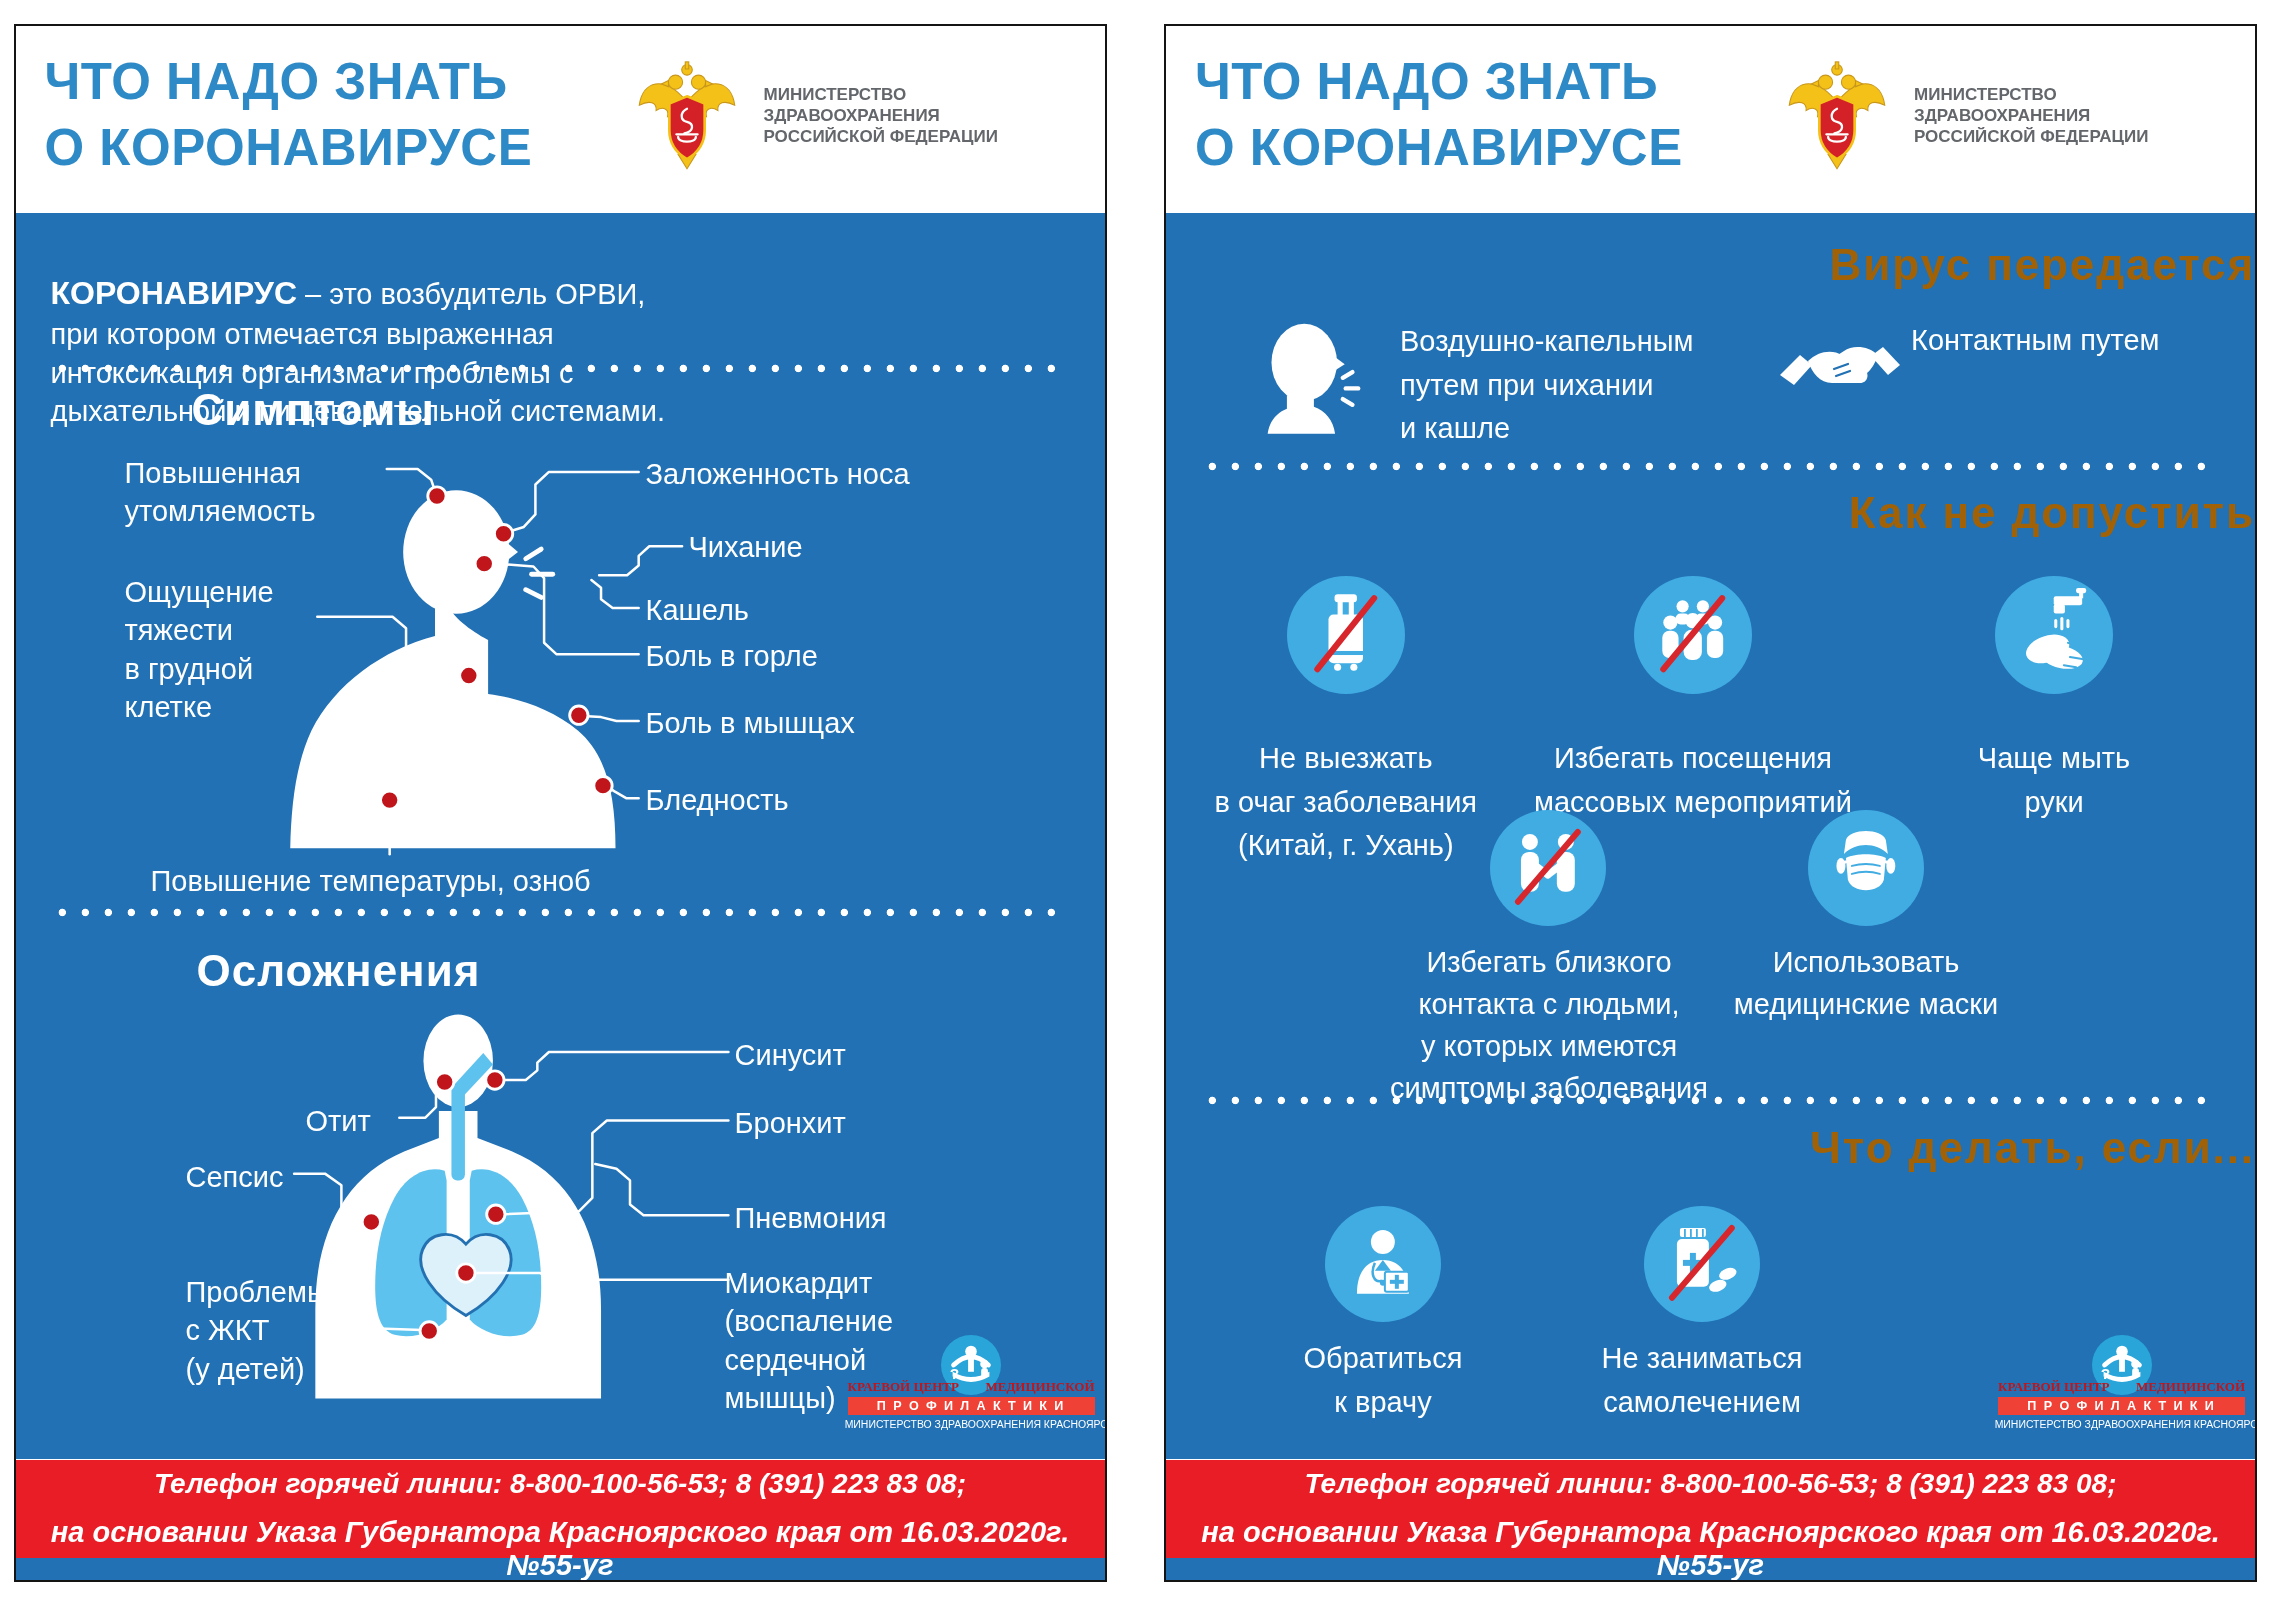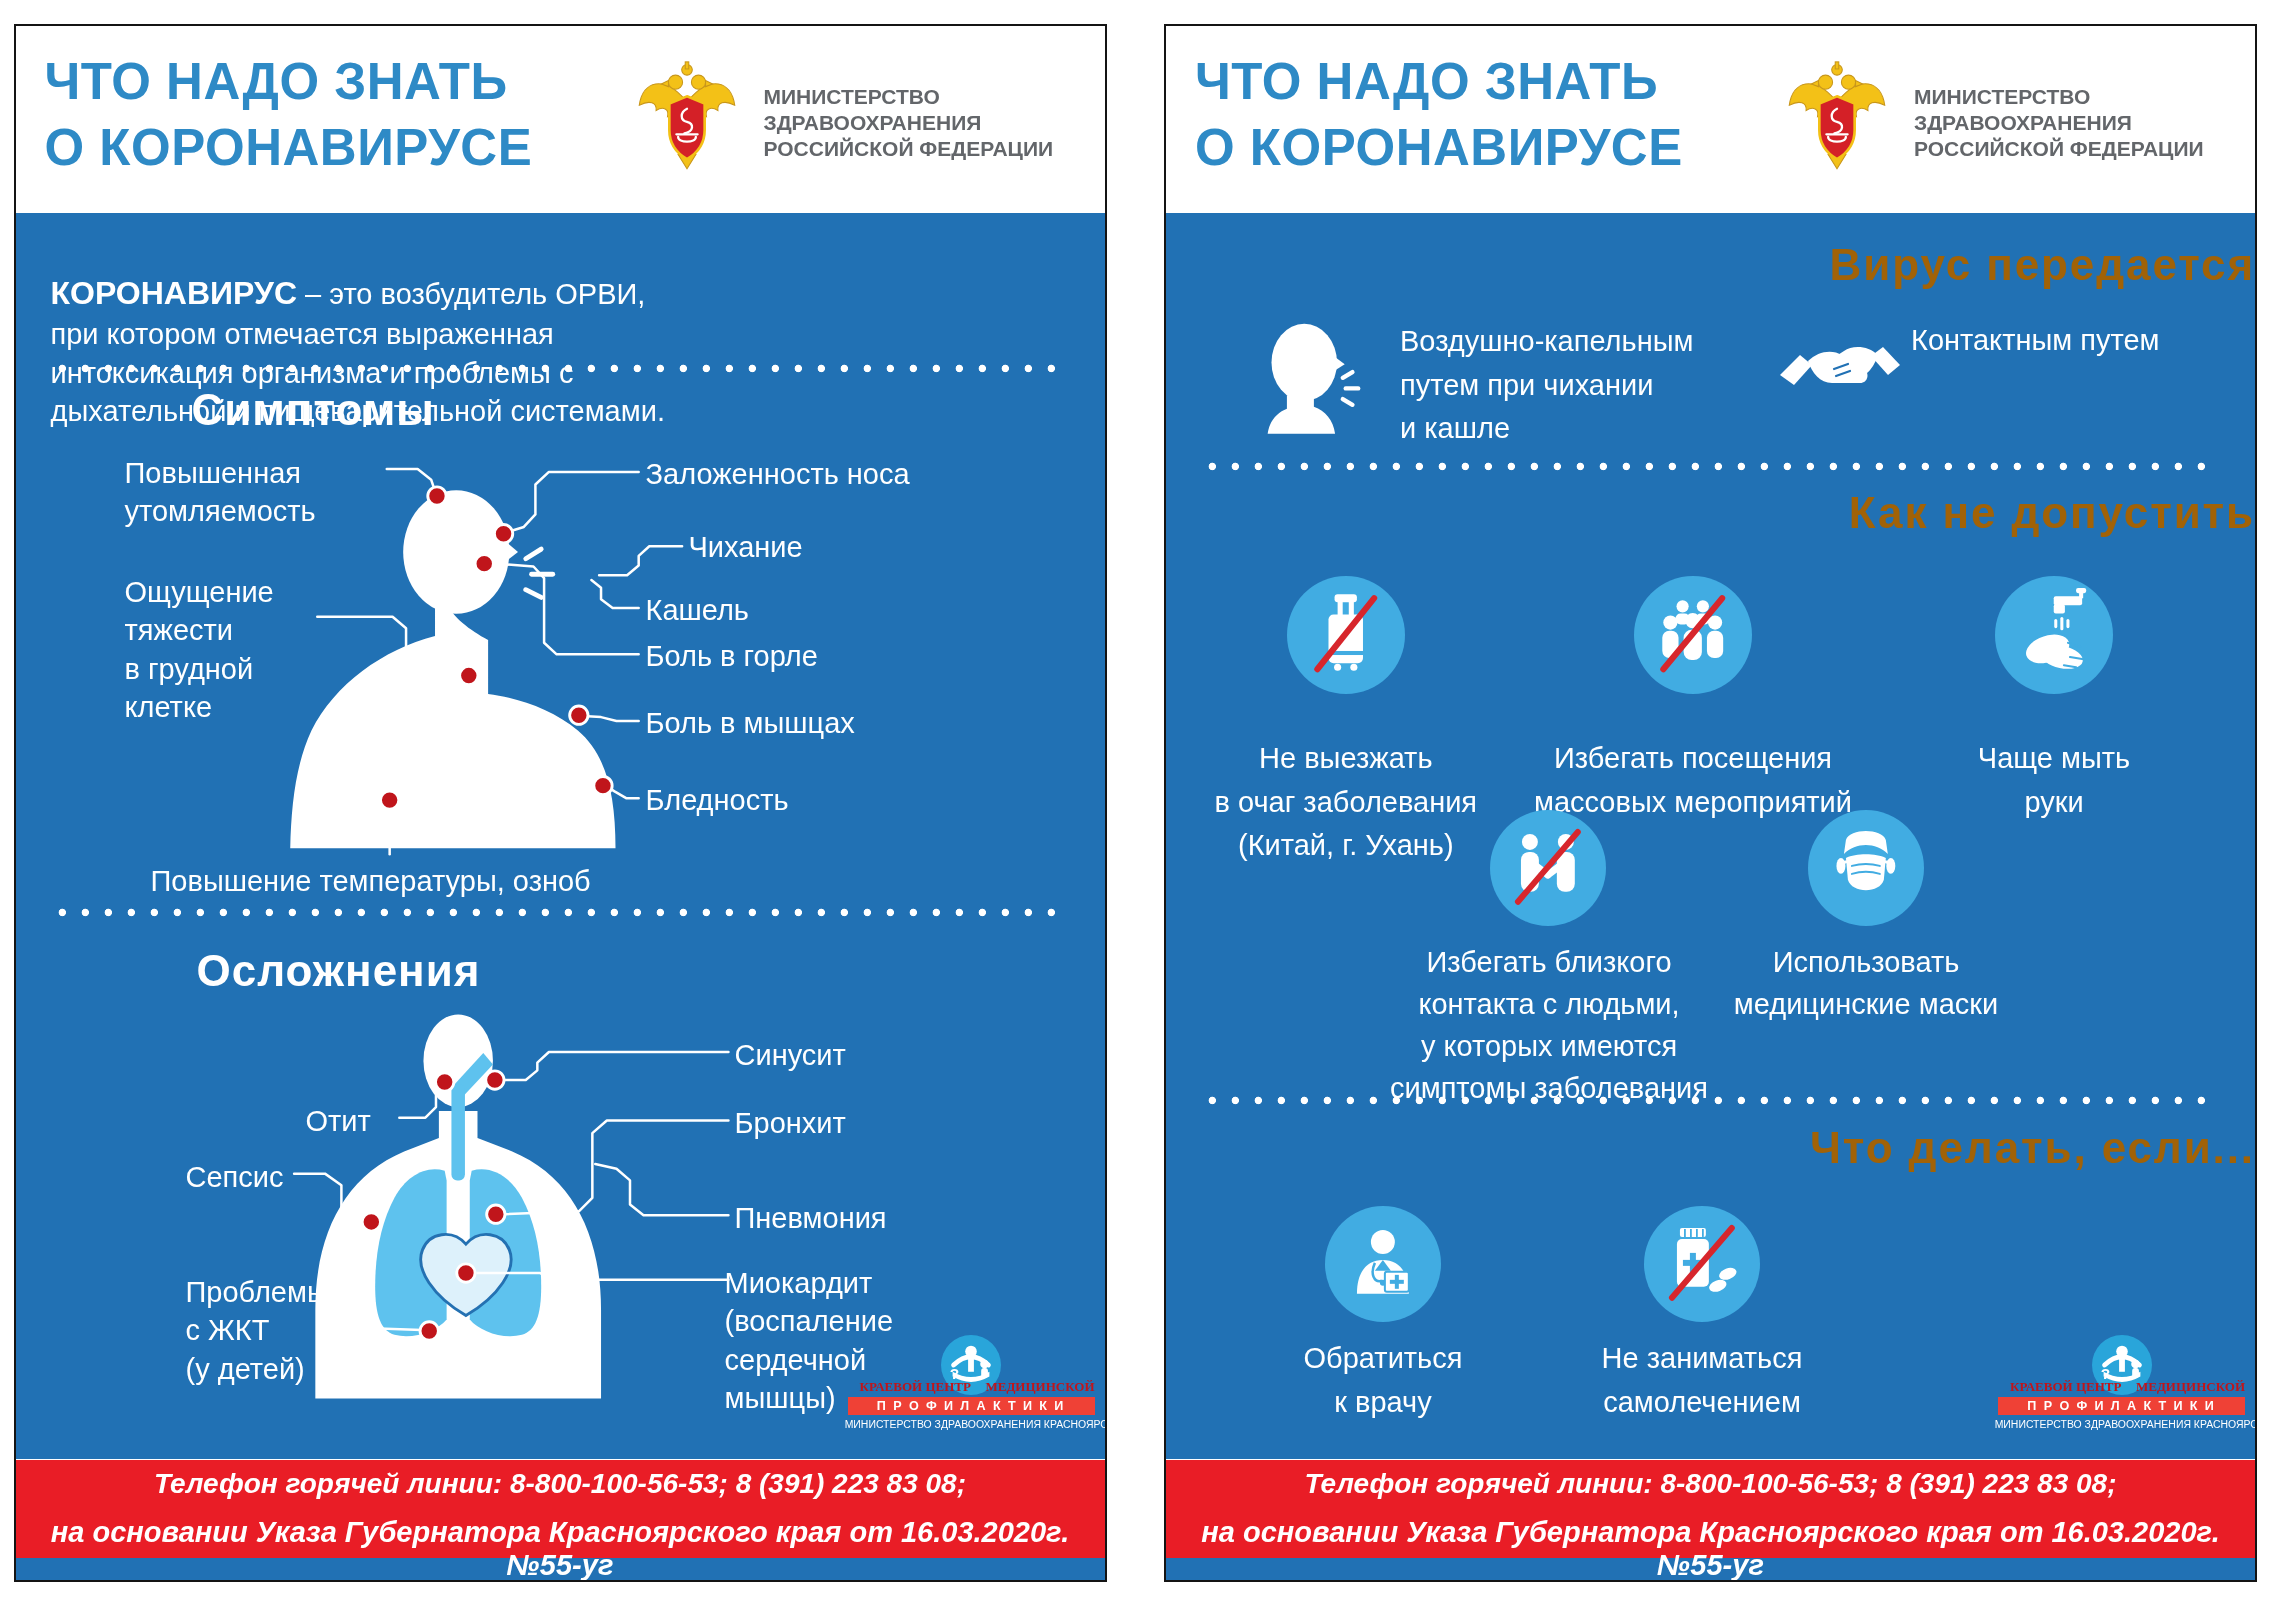--- a/index.html
+++ b/index.html
@@ -5,36 +5,36 @@
   html,body{margin:0;padding:0;background:#ffffff;}
   body{width:2274px;height:1619px;position:relative;font-family:"Liberation Sans","DejaVu Sans",sans-serif;}
   .poster{position:absolute;top:24px;width:1089px;height:1554px;background:#ffffff;border:2.9px solid #141414;overflow:hidden;}
   #poster-left{left:13.5px;}
   #poster-right{left:1164px;}
   .bg-body{position:absolute;left:0;top:187px;width:100%;height:1246px;background:#2171b4;}
   .bg-footer{position:absolute;left:0;top:1434px;width:100%;height:98px;background:#e91d26;}
   .bg-strip{position:absolute;left:0;top:1532px;width:100%;height:22px;background:#2171b4;}
   .title{position:absolute;left:29px;top:23px;font-size:51px;line-height:1.3;font-weight:bold;color:#2e8ac6;white-space:pre-line;letter-spacing:0.5px;}
   .emblem{position:absolute;left:618px;top:27px;}
-  .ministry{position:absolute;left:748px;top:58px;font-size:21px;line-height:1.24;font-weight:bold;color:#63666a;white-space:pre-line;}
+  .ministry{position:absolute;left:748px;top:58px;font-size:17px;line-height:1.24;font-weight:bold;color:#63666a;white-space:pre-line;}
   .dots{position:absolute;left:42px;right:42px;height:8.7px;background-image:radial-gradient(circle at 4.3px 4.3px,#fff 3.3px,rgba(255,255,255,0) 4px);background-size:23px 8.7px;background-repeat:repeat-x;}
   .sec-h{position:absolute;color:#fff;font-weight:bold;font-size:44px;letter-spacing:1px;}
   .sec-hc{position:absolute;left:0;width:100%;text-align:right;color:#a16207;font-weight:bold;font-size:44px;letter-spacing:1.9px;}
   .lbl{position:absolute;color:#fff;font-size:29px;line-height:1.32;white-space:pre-line;}
   .lbl.c{text-align:center;line-height:1.5;}
   .definition{position:absolute;left:35px;top:207px;width:649px;color:#fff;font-size:29px;line-height:1.34;white-space:pre-line;}
   .definition .term{font-weight:bold;font-size:32px;}
   .ovl{position:absolute;left:0;top:0;pointer-events:none;}
   .circ{position:absolute;border-radius:50%;background:#41ace2;display:flex;align-items:center;justify-content:center;}
   .circ svg{width:86%;height:86%;}
   .footer-l1{position:absolute;left:0;top:1442px;width:100%;text-align:center;color:#fff;font-style:italic;font-weight:bold;font-size:28px;}
   .footer-l2{position:absolute;left:0;top:1490px;width:100%;text-align:center;color:#fff;font-style:italic;font-weight:bold;font-size:29px;}
   .logo{position:absolute;left:832px;top:1309px;width:247px;height:98px;}
   .logo .mark{position:absolute;left:50%;top:0;transform:translateX(-50%);}
-  .logo .side-l{position:absolute;left:0;top:44px;font-family:"Liberation Serif",serif;font-weight:bold;font-size:13px;color:#c0151b;margin-left:12px;}
+  .logo .side-l{position:absolute;left:0;top:44px;font-family:"Liberation Serif",serif;font-weight:bold;font-size:13px;color:#c0151b;}
   .logo .side-r{position:absolute;right:0;top:44px;font-family:"Liberation Serif",serif;font-weight:bold;font-size:13px;color:#c0151b;}
   .logo .band{position:absolute;left:0;top:62px;width:100%;background:#ef4136;color:#fff;font-weight:bold;font-size:12.6px;text-align:center;letter-spacing:1.9px;padding:1.9px 0;}
   .logo .bottomline{position:absolute;left:-9.7px;width:266px;top:83px;color:#fff;font-size:11px;text-align:center;white-space:nowrap;transform:scale(.95);}
 </style>
 </head>
 <body>
 
 <div class="poster" id="poster-left">
   <div class="bg-body"></div>
   <div class="bg-footer"></div>

